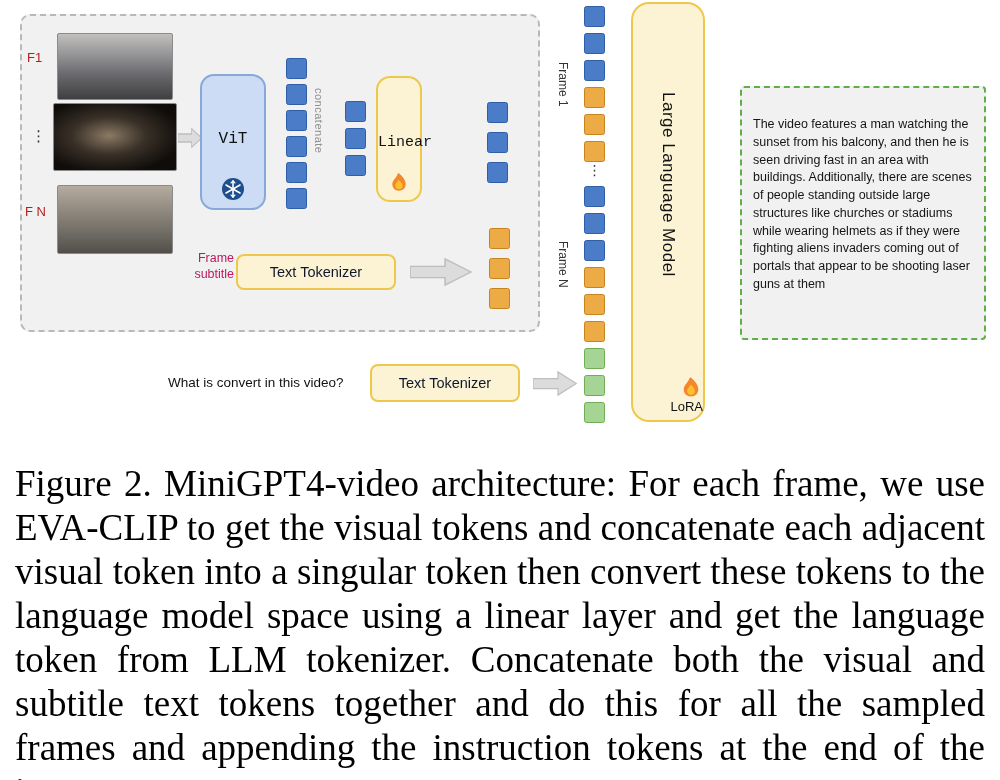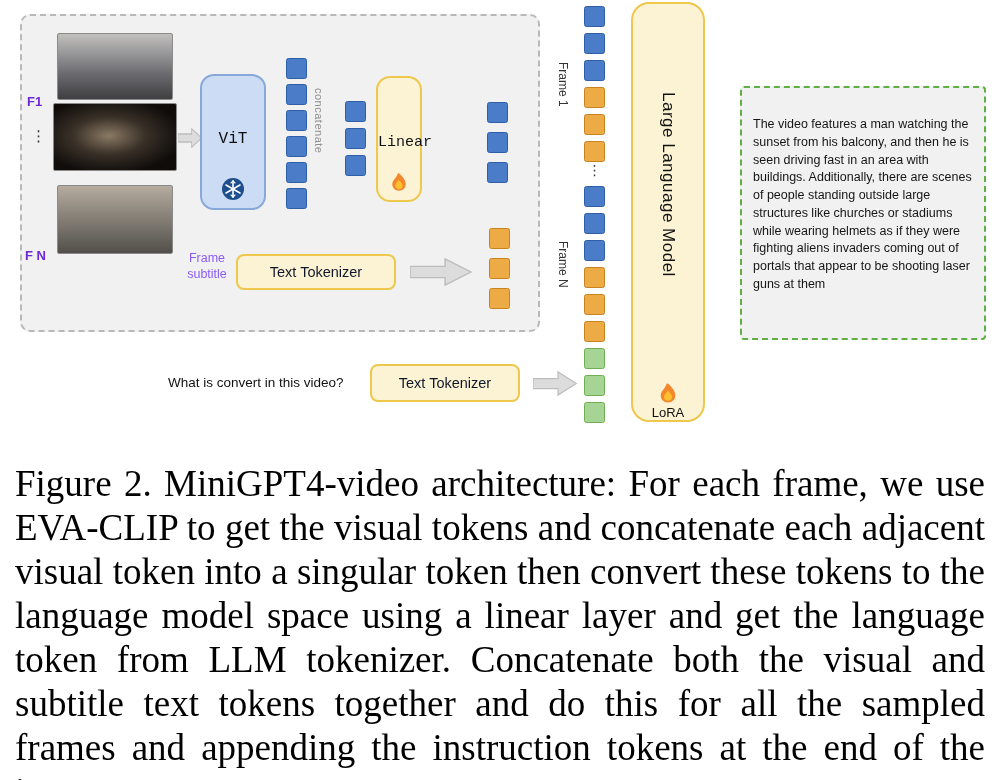--- a/index.html
+++ b/index.html
@@ -12,21 +12,21 @@
   .abs { position: absolute; }
 
   
   .panel {
     left: 20px; top: 14px; width: 520px; height: 318px;
     background: var(--panel-fill, #f1f1f2);
     border: 2px dashed var(--panel-border, #b8b8b8);
     border-radius: 10px;
   }
 
-  .small-label { font-size: 13px; font-weight: 700; color: #6d28d9; margin-top: 44px; }
+  .small-label { font-size: 13px; font-weight: 400; color: #b91c1c; }
   .dots { font-size: 15px; color: #333; line-height: 1; }
 
   .frame { border: 1px solid #8a8a8a; border-radius: 2px; }
   .frame-1 { background: linear-gradient(180deg,#c2c0bd 0%,#9a999b 28%,#6a6a6e 62%,#3f3f41 100%); }
   .frame-2 { background: radial-gradient(ellipse at 45% 48%, #8a7a64 0%, #3a3128 38%, #0f0c0a 78%), #0c0a08; }
   .frame-3 { background: linear-gradient(180deg,#b5ac9f 0%,#8d867c 40%,#6e6a63 72%,#524f4a 100%); }
 
   .module { border-radius: 14px; font-family: Liberation Mono, monospace; }
   .vit-box { background: var(--vit-fill, #ccdcf4); border: 2px solid var(--vit-border, #88a9d8); }
   .yellow-box { background: var(--yellow-fill, #fcf3d5); border: 2px solid var(--yellow-border, #edc84c); }
@@ -55,35 +55,35 @@
     left: 631px; top: 2px; width: 74px; height: 420px;
     background: var(--yellow-fill, #fcf3d5);
     border: 2.5px solid var(--yellow-border, #edc84c);
     border-radius: 18px;
   }
   .llm-label {
     position: absolute; left: 0; right: 0; top: 8px; bottom: 64px;
     display: flex; align-items: center; justify-content: center;
     font-size: 17px; color: #111; letter-spacing: .5px;
   }
-  .lora-wrap { position: absolute; left: 0; right: 0; bottom: 0; text-align: center; }
+  .lora-wrap { position: absolute; left: 0; right: 0; bottom: 6px; text-align: right; }
   .lora-text { font-size: 13px; color: #111; margin-top: 1px; }
 
   .output-box {
     left: 740px; top: 86px; width: 246px; height: 254px;
     background: var(--panel-fill, #f1f1f2);
     border: 2px dashed var(--output-border, #5fae46);
     border-radius: 4px;
     padding: 28px 11px;
     font-size: 12.5px; line-height: 1.42; color: #151515;
     overflow: hidden;
   }
 
   .question-label { font-size: 13.5px; color: #111; }
-  .subtitle-label { font-size: 12.5px; line-height: 1.3; color: #8b5cf6; text-align: center; }
+  .subtitle-label { font-size: 12.5px; line-height: 1.3; color: #be185d; text-align: right; }
 
   .caption {
     left: 15px; top: 462px; width: 970px;
     font-family: "Liberation Serif", serif;
     font-size: 37px; line-height: 44px; color: #000;
     text-align: justify;
   }
 
   .flame-svg { display: inline-block; vertical-align: middle; }
 </style>

